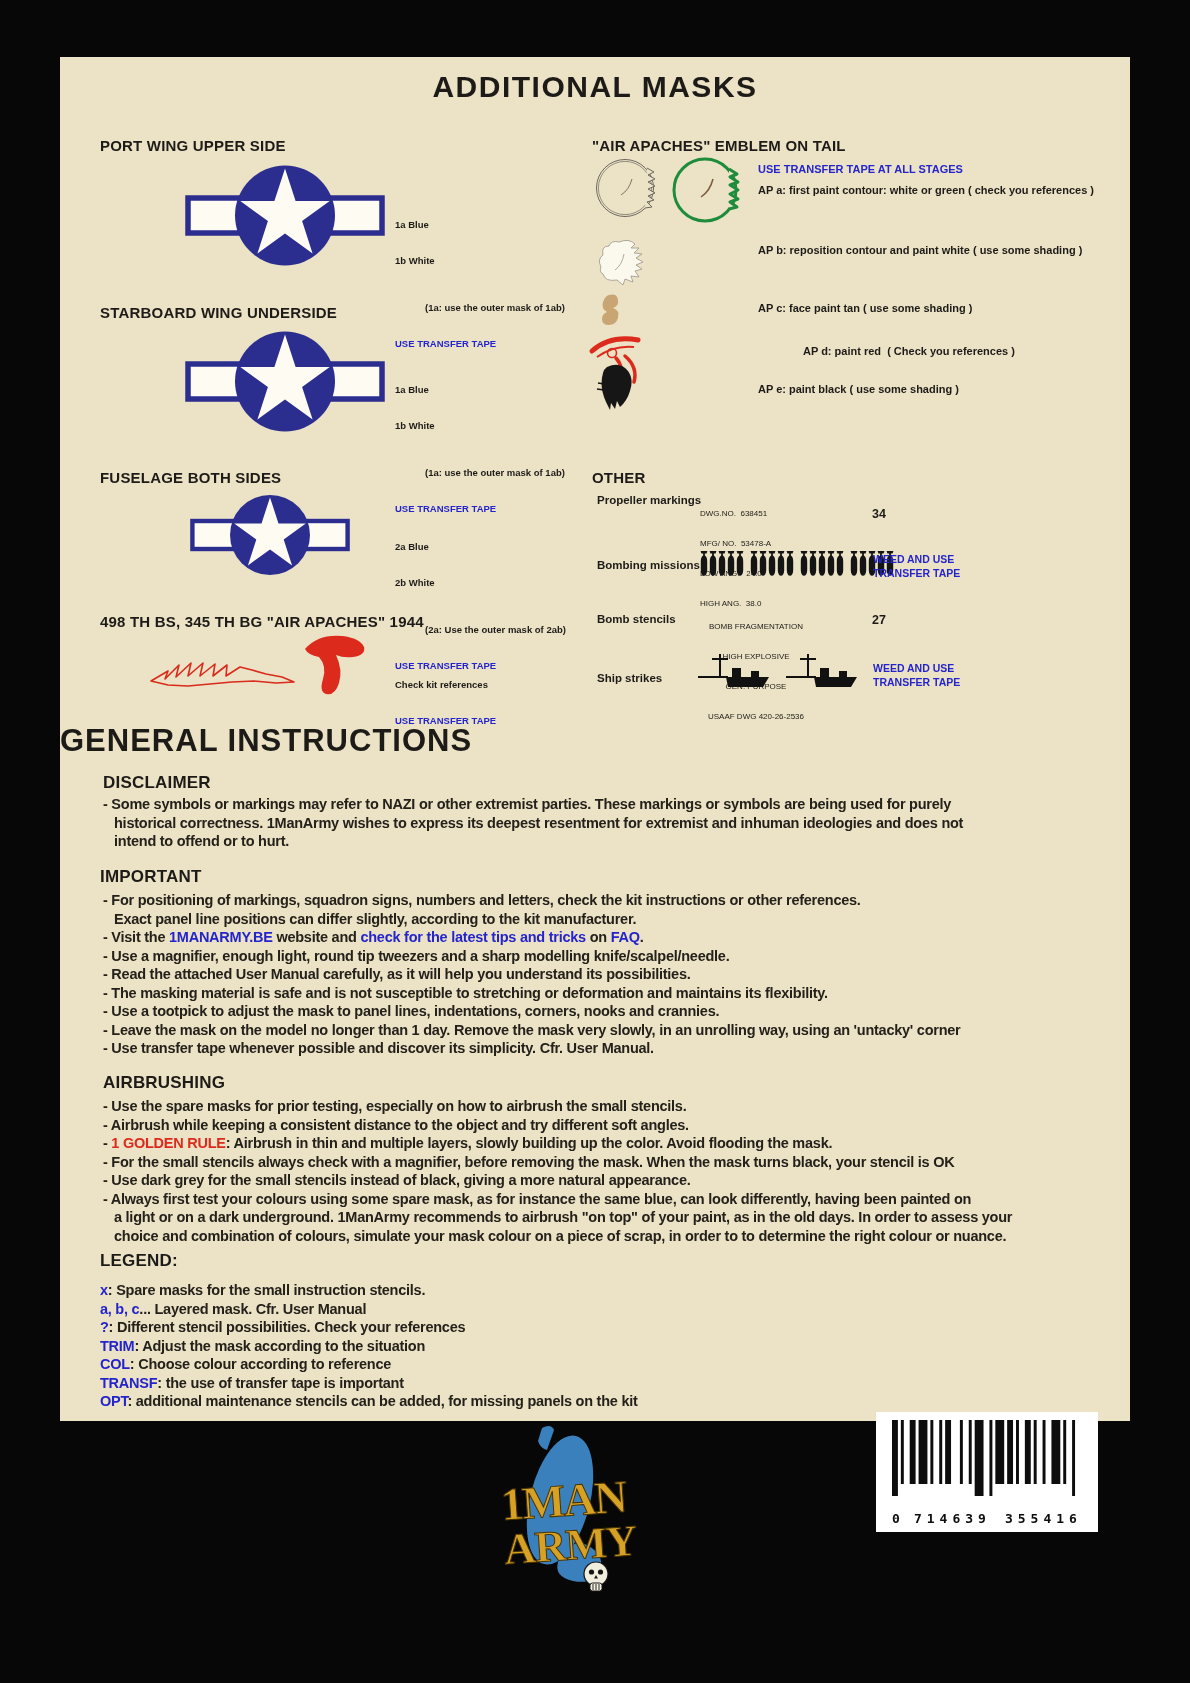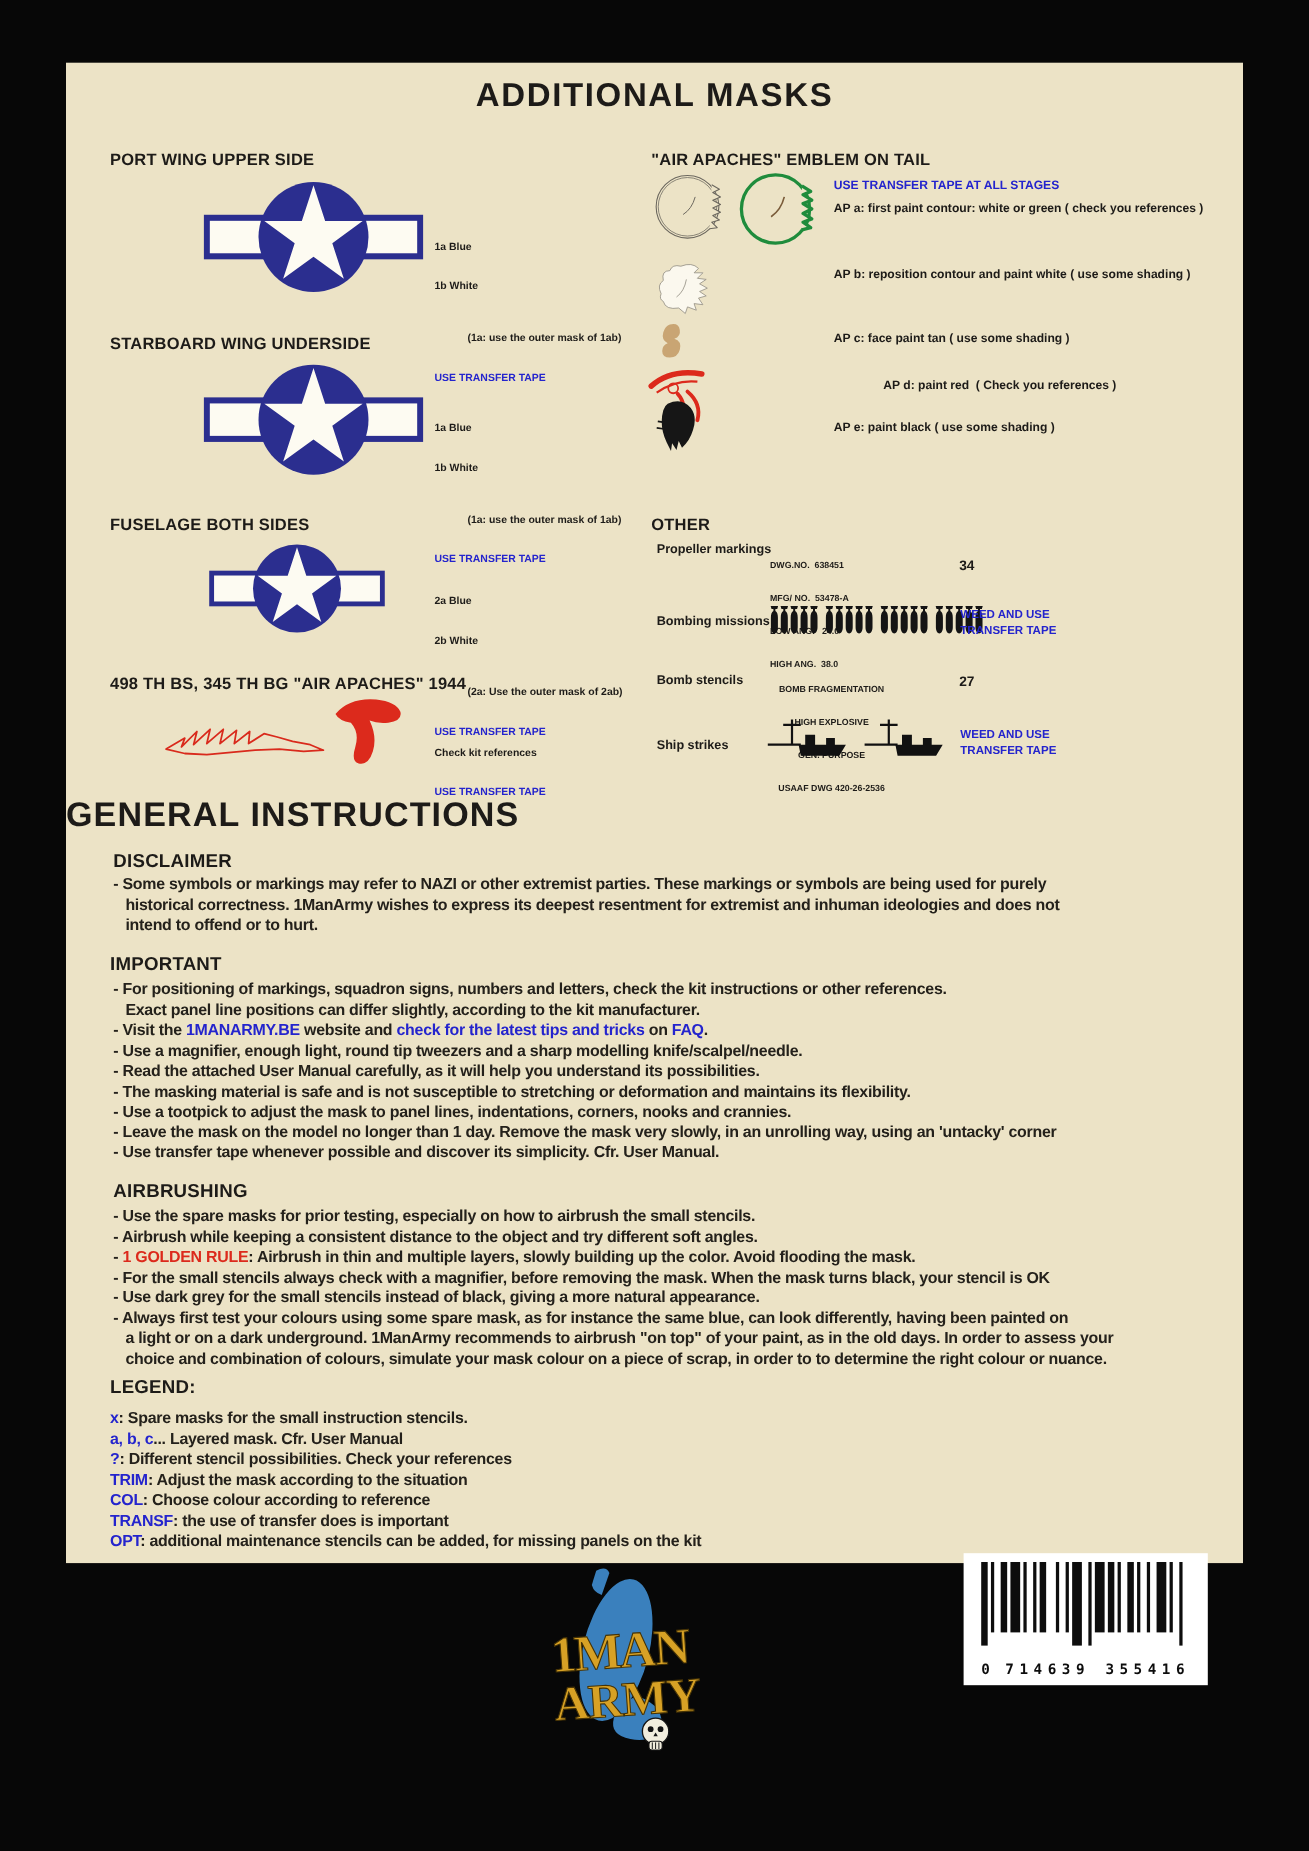--- a/index.html
+++ b/index.html
@@ -10,21 +10,21 @@
   .doc-title{left:0;right:0;top:13px;text-align:center;font-size:30px;font-weight:bold;
              letter-spacing:1.5px;color:#1d1b18;}
   .h2{font-size:15px;font-weight:bold;letter-spacing:.2px;color:#1d1b18;white-space:nowrap;}
   .mask-note{font-size:9.5px;font-weight:bold;line-height:12px;white-space:pre;}
   .mask-note .gap{margin-top:11px;padding-left:30px;}
   .blue{color:#2424cd;}
   .red{color:#dc2a1c;}
   .ap{font-size:11px;font-weight:bold;white-space:pre;}
   .tape-all{font-size:11px;font-weight:bold;white-space:nowrap;}
   .other-label{font-size:11.5px;font-weight:bold;white-space:nowrap;}
-  .tiny{font-size:8px;font-weight:bold;line-height:10px;white-space:pre;}
+  .tiny{font-size:8px;font-weight:normal;line-height:10px;white-space:pre;}
   .tiny-center{text-align:center;width:132px;}
   .count{font-size:12.5px;font-weight:bold;}
   .other-note{font-size:10.5px;font-weight:bold;line-height:13.5px;white-space:nowrap;}
   .gi-title{left:0;right:0;font-size:31px;font-weight:bold;letter-spacing:1px;}
   .h3{font-size:17px;font-weight:bold;letter-spacing:.2px;}
   .body-block{font-size:14.5px;font-weight:bold;letter-spacing:-.25px;line-height:18.5px;
               color:#24211b;white-space:nowrap;}
   .cont{padding-left:11px;}
   .bombs{display:flex;gap:6px;align-items:flex-start;}
   .bomb-group{display:flex;gap:1px;}
@@ -284,21 +284,21 @@
       <div class="cont">choice and combination of colours, simulate your mask colour on a piece of scrap, in order to to determine the right colour or nuance.</div>
     </div>
 
     <div class="abs h3" style="left:40px;top:1194px;">LEGEND:</div>
     <div class="abs body-block" style="left:40px;top:1224px;">
       <div><span class="blue">x</span><span>: Spare masks for the small instruction stencils.</span></div>
       <div><span class="blue">a, b, c</span><span>... Layered mask. Cfr. User Manual</span></div>
       <div><span class="blue">?</span><span>: Different stencil possibilities. Check your references</span></div>
       <div><span class="blue">TRIM</span><span>: Adjust the mask according to the situation</span></div>
       <div><span class="blue">COL</span><span>: Choose colour according to reference</span></div>
-      <div><span class="blue">TRANSF</span><span>: the use of transfer does is important</span></div>
+      <div><span class="blue">TRANSF</span><span>: the use of transfer tape is important</span></div>
       <div><span class="blue">OPT</span><span>: additional maintenance stencils can be added, for missing panels on the kit</span></div>
     </div>
   </div>
 
   <svg class="abs" style="left:468px;top:1424px;" width="190" height="195" viewBox="0 0 190 195">
     <path d="M74,4 q9,-5 12,2 l-7,20 q-7,-2 -9,-9 z" fill="#3a80bd"></path>
     <ellipse cx="92" cy="76" rx="30" ry="66" transform="rotate(14 92 76)" fill="#3a80bd"></ellipse>
     <path d="M112,118 q26,10 20,28 q-6,15 -27,11 q-19,-4 -15,-19 q4,-15 22,-20 z" fill="#3a80bd"></path>
     <g transform="rotate(-4 95 95)">
       <text x="34" y="92" font-family="Liberation Serif, serif" font-size="46" font-weight="bold" fill="#d7a125" stroke="#463305" stroke-width="1" letter-spacing="-2">1MAN</text>

